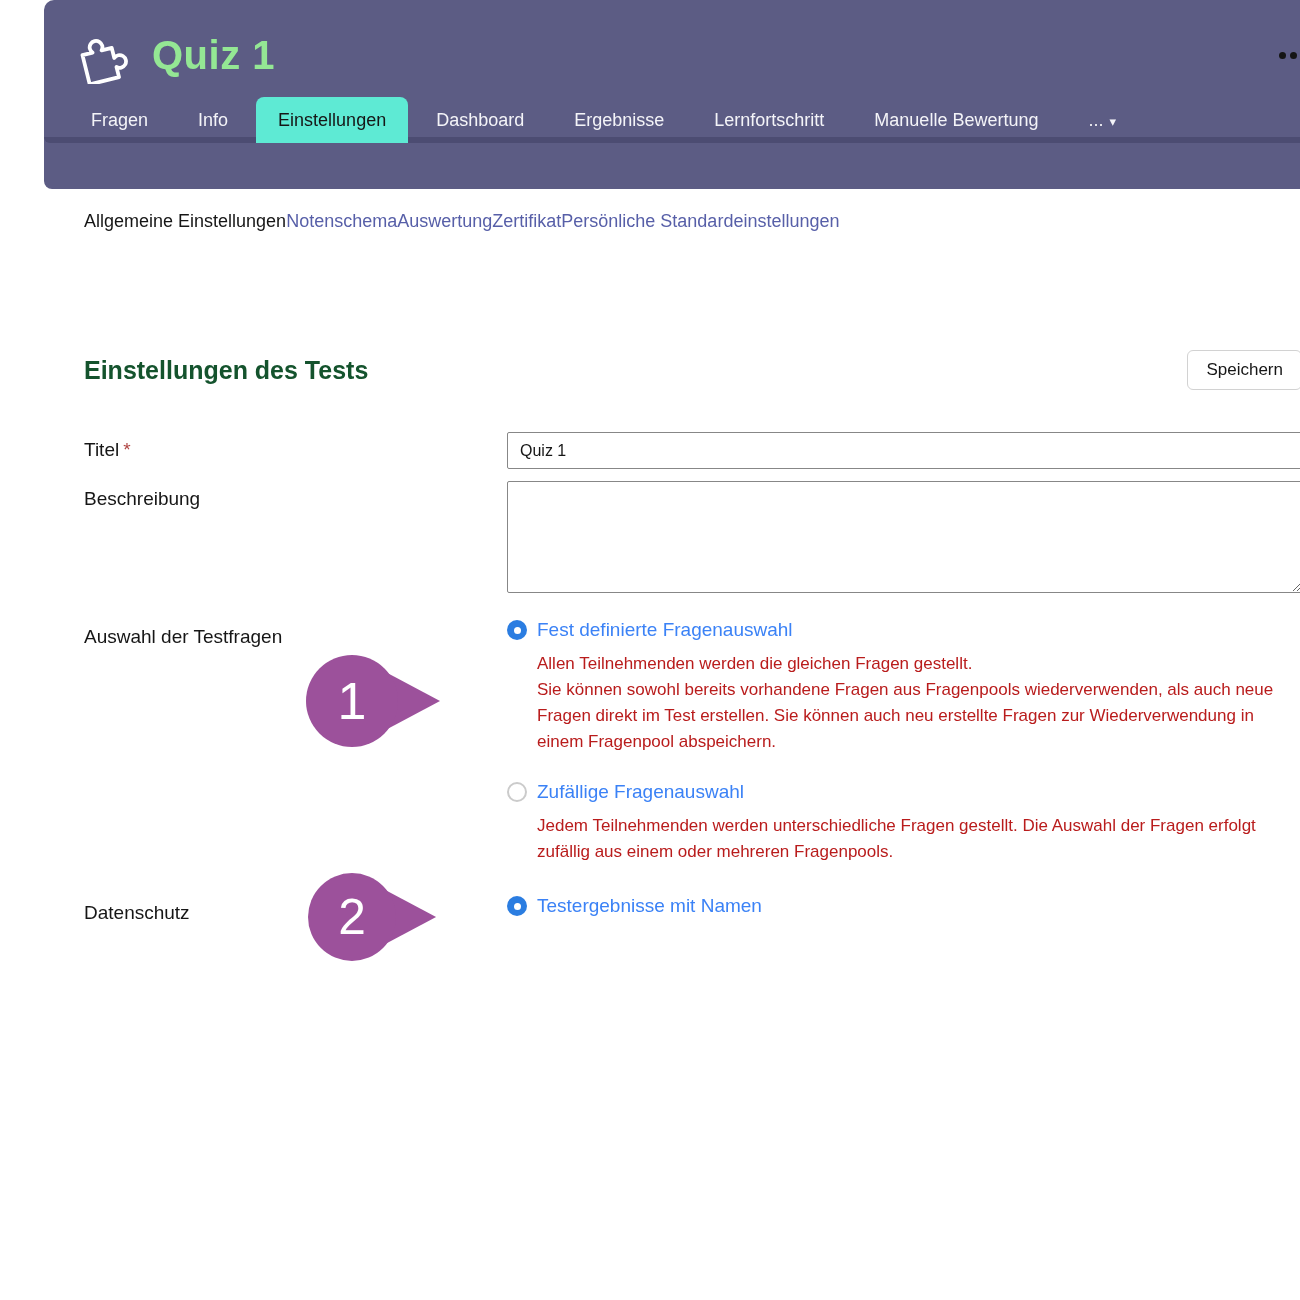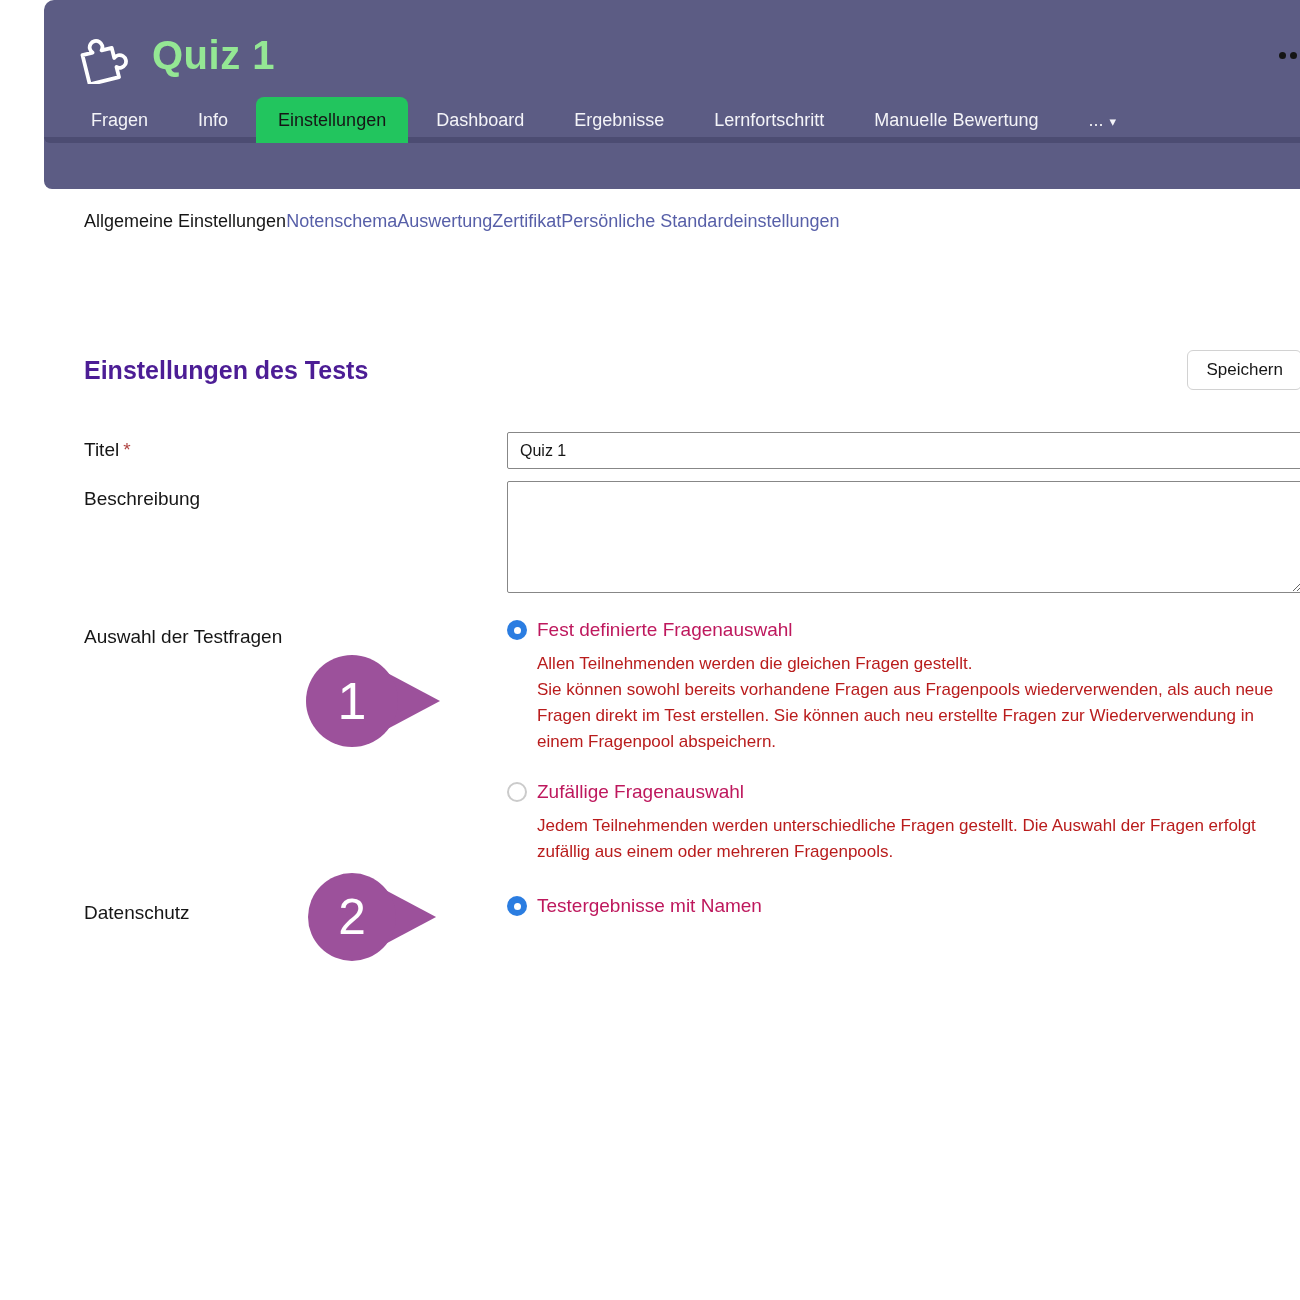--- a/index.html
+++ b/index.html
@@ -75,21 +75,21 @@
     z-index: 1;
     color: #f4f4f8;
     font-size: 18px;
     line-height: 46px;
     padding: 0 22px;
     margin: 0 3px;
     white-space: nowrap;
     cursor: pointer;
   }
   .tab.active {
-    background: #22c55e;
+    background: #5eead4;
     color: #161616;
     border-radius: 8px 8px 0 0;
     text-align: center;
   }
   .tab .caret { font-size: 13px; margin-left: 6px; }
 
   
   .subtab-row {
     display: flex;
     padding: 22px 40px 0 40px;
@@ -103,21 +103,21 @@
   .heading-row {
     margin-top: 118px;
     display: flex;
     justify-content: space-between;
     align-items: center;
   }
   .page-heading {
     margin: 0;
     font-size: 25px;
     font-weight: 700;
-    color: #4c1d95;
+    color: #14532d;
   }
   .save-button {
     font-family: inherit;
     font-size: 17px;
     color: #161616;
     background: #ffffff;
     border: 1px solid #d2d2d2;
     border-radius: 6px;
     padding: 9px 18px;
     cursor: pointer;
@@ -168,21 +168,21 @@
     width: 20px; height: 20px;
     border-radius: 50%;
     flex: 0 0 auto;
     display: flex; align-items: center; justify-content: center;
   }
   .radio.selected { background: #2b7de1; }
   .radio.selected .radio-dot {
     width: 7px; height: 7px; border-radius: 50%; background: #ffffff;
   }
   .radio.unselected { border: 2px solid #cbcbcb; background: #ffffff; }
-  .radio-label { font-size: 19px; color: #be185d; }
+  .radio-label { font-size: 19px; color: #3b82f6; }
   .radio-desc {
     margin: 10px 0 0 30px;
     max-width: 782px;
     font-size: 17px;
     line-height: 1.53;
     color: #b91c1c;
   }
   .radio-desc p { margin: 0; }
 
   .privacy-option + .privacy-option { margin-top: 13px; }

